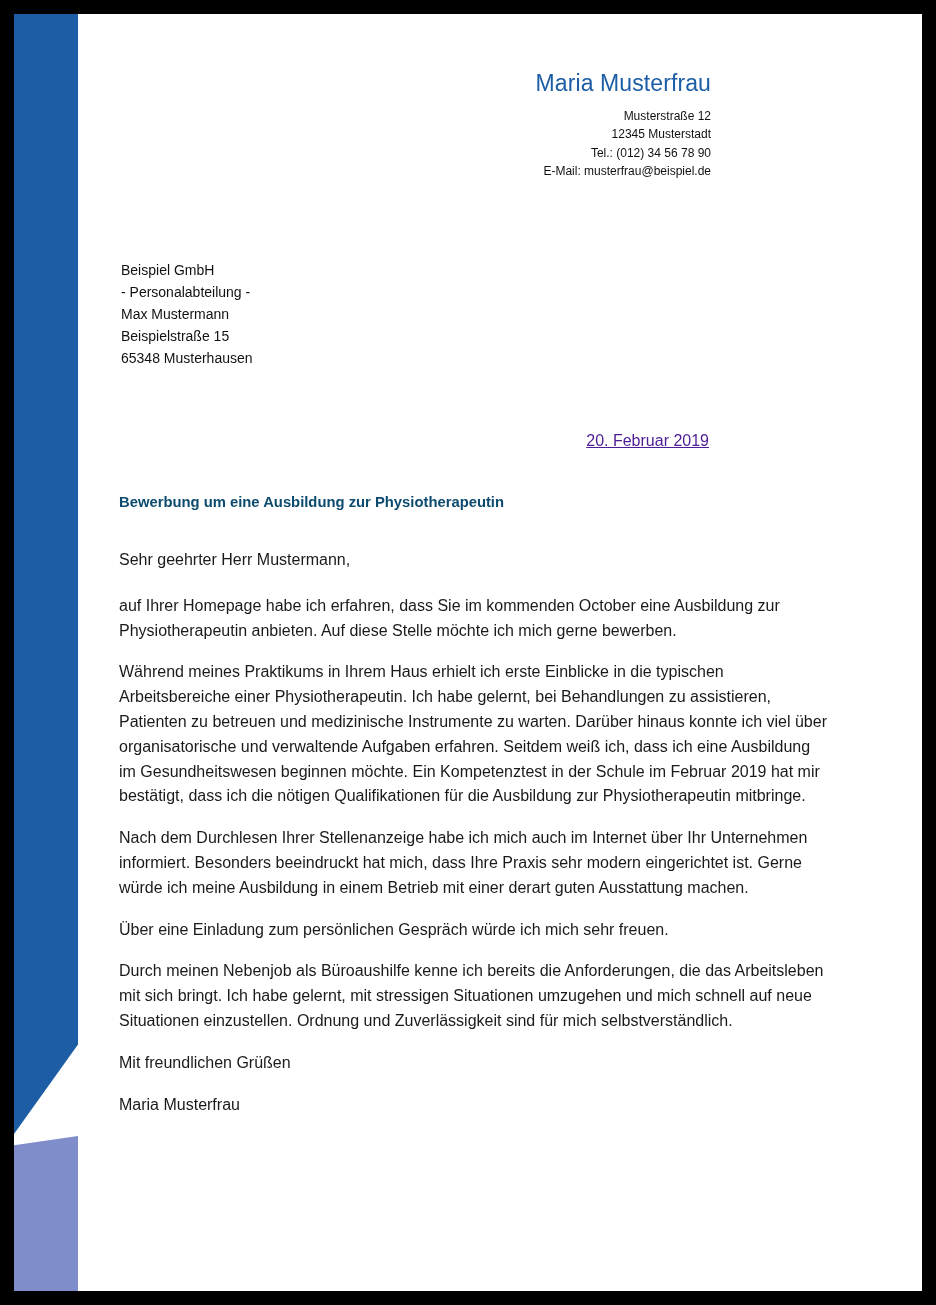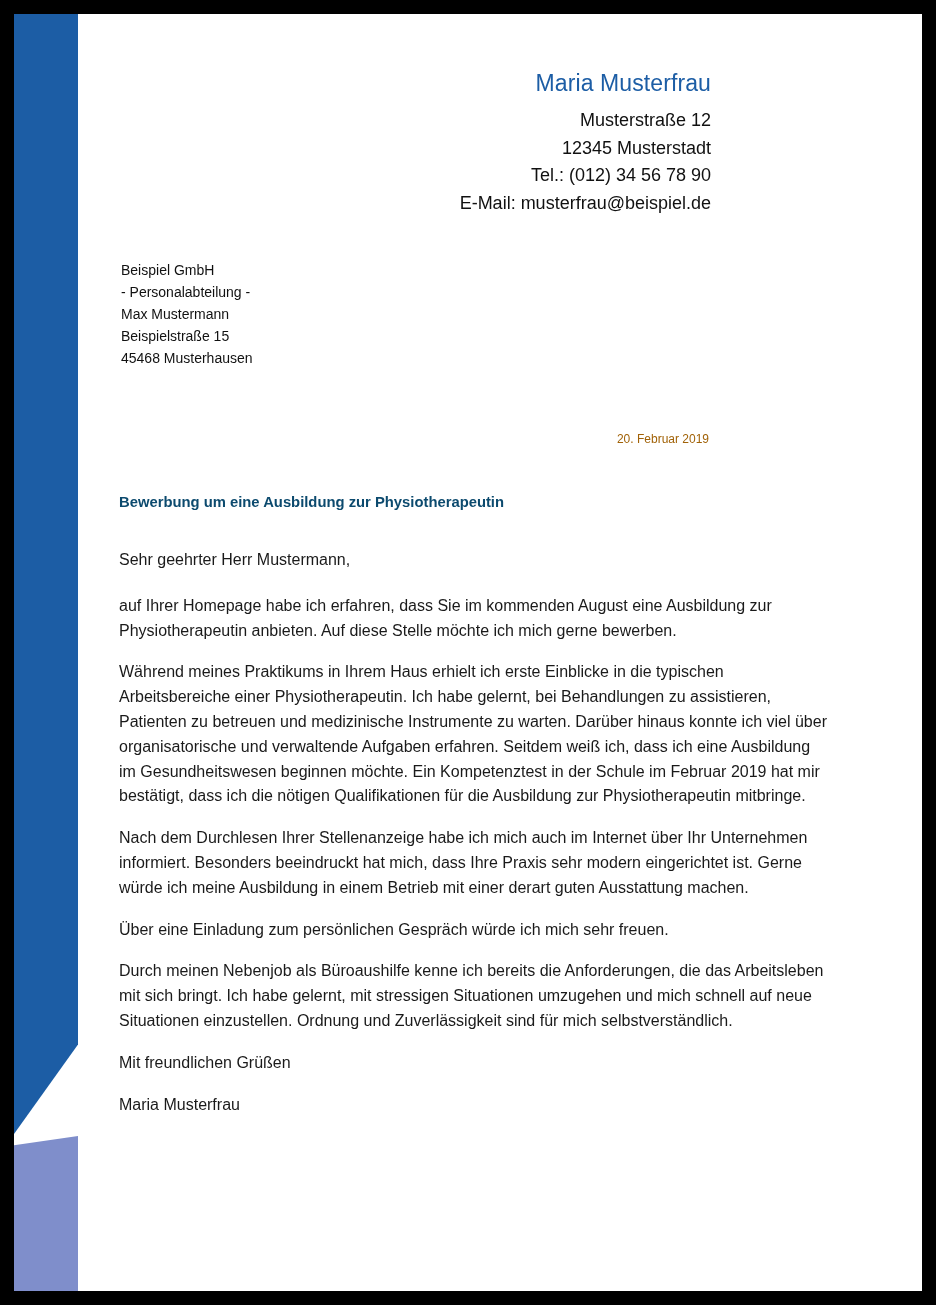--- a/index.html
+++ b/index.html
@@ -61,40 +61,41 @@
     line-height: 1.55;
   }
   .sender-name {
     color: #1c5da5;
     font-size: 23px;
     font-weight: 400;
     margin-bottom: 5px;
     letter-spacing: 0.1px;
   }
   .sender-line {
-    font-size: 18px;
+    font-size: 12px;
     color: #111;
   }
 
   
   .recipient {
     position: absolute;
     left: 107px;
     top: 245px;
     font-size: 14px;
     color: #111;
     line-height: 1.58;
   }
 
   .date {
     position: absolute;
     right: 69px;
     top: 418px;
-    font-size: 12px;
-    color: #a16207;
+    font-size: 16px;
+    color: #4c1d95;
+    text-decoration: underline;
   }
 
   .subject {
     position: absolute;
     left: 105px;
     top: 480px;
     font-size: 14.8px;
     font-weight: bold;
     color: #0c4a6e;
   }
@@ -131,30 +132,30 @@
       <div class="sender-line">12345 Musterstadt</div>
       <div class="sender-line">Tel.: (012) 34 56 78 90</div>
       <div class="sender-line">E-Mail: musterfrau@beispiel.de</div>
     </div>
 
     <div class="recipient">
       <div>Beispiel GmbH</div>
       <div>- Personalabteilung -</div>
       <div>Max Mustermann</div>
       <div>Beispielstraße 15</div>
-      <div>45468 Musterhausen</div>
+      <div>65348 Musterhausen</div>
     </div>
 
     <div class="date">20. Februar 2019</div>
 
     <div class="subject">Bewerbung um eine Ausbildung zur Physiotherapeutin</div>
 
     <div class="body">
       <p class="salutation">Sehr geehrter Herr Mustermann,</p>
-      <p>auf Ihrer Homepage habe ich erfahren, dass Sie im kommenden August eine Ausbildung zur Physiotherapeutin anbieten. Auf diese Stelle möchte ich mich gerne bewerben.</p>
+      <p>auf Ihrer Homepage habe ich erfahren, dass Sie im kommenden October eine Ausbildung zur Physiotherapeutin anbieten. Auf diese Stelle möchte ich mich gerne bewerben.</p>
       <p>Während meines Praktikums in Ihrem Haus erhielt ich erste Einblicke in die typischen Arbeitsbereiche einer Physiotherapeutin. Ich habe gelernt, bei Behandlungen zu assistieren, Patienten zu betreuen und medizinische Instrumente zu warten. Darüber hinaus konnte ich viel über organisatorische und verwaltende Aufgaben erfahren. Seitdem weiß ich, dass ich eine Ausbildung im Gesundheitswesen beginnen möchte. Ein Kompetenztest in der Schule im Februar 2019 hat mir bestätigt, dass ich die nötigen Qualifikationen für die Ausbildung zur Physiotherapeutin mitbringe.</p>
       <p>Nach dem Durchlesen Ihrer Stellenanzeige habe ich mich auch im Internet über Ihr Unternehmen informiert. Besonders beeindruckt hat mich, dass Ihre Praxis sehr modern eingerichtet ist. Gerne würde ich meine Ausbildung in einem Betrieb mit einer derart guten Ausstattung machen.</p>
       <p>Über eine Einladung zum persönlichen Gespräch würde ich mich sehr freuen.</p>
       <p>Durch meinen Nebenjob als Büroaushilfe kenne ich bereits die Anforderungen, die das Arbeitsleben mit sich bringt. Ich habe gelernt, mit stressigen Situationen umzugehen und mich schnell auf neue Situationen einzustellen. Ordnung und Zuverlässigkeit sind für mich selbstverständlich.</p>
       <p class="closing">Mit freundlichen Grüßen</p>
       <p class="signature">Maria Musterfrau</p>
     </div>
 
   </div>
 </div>

